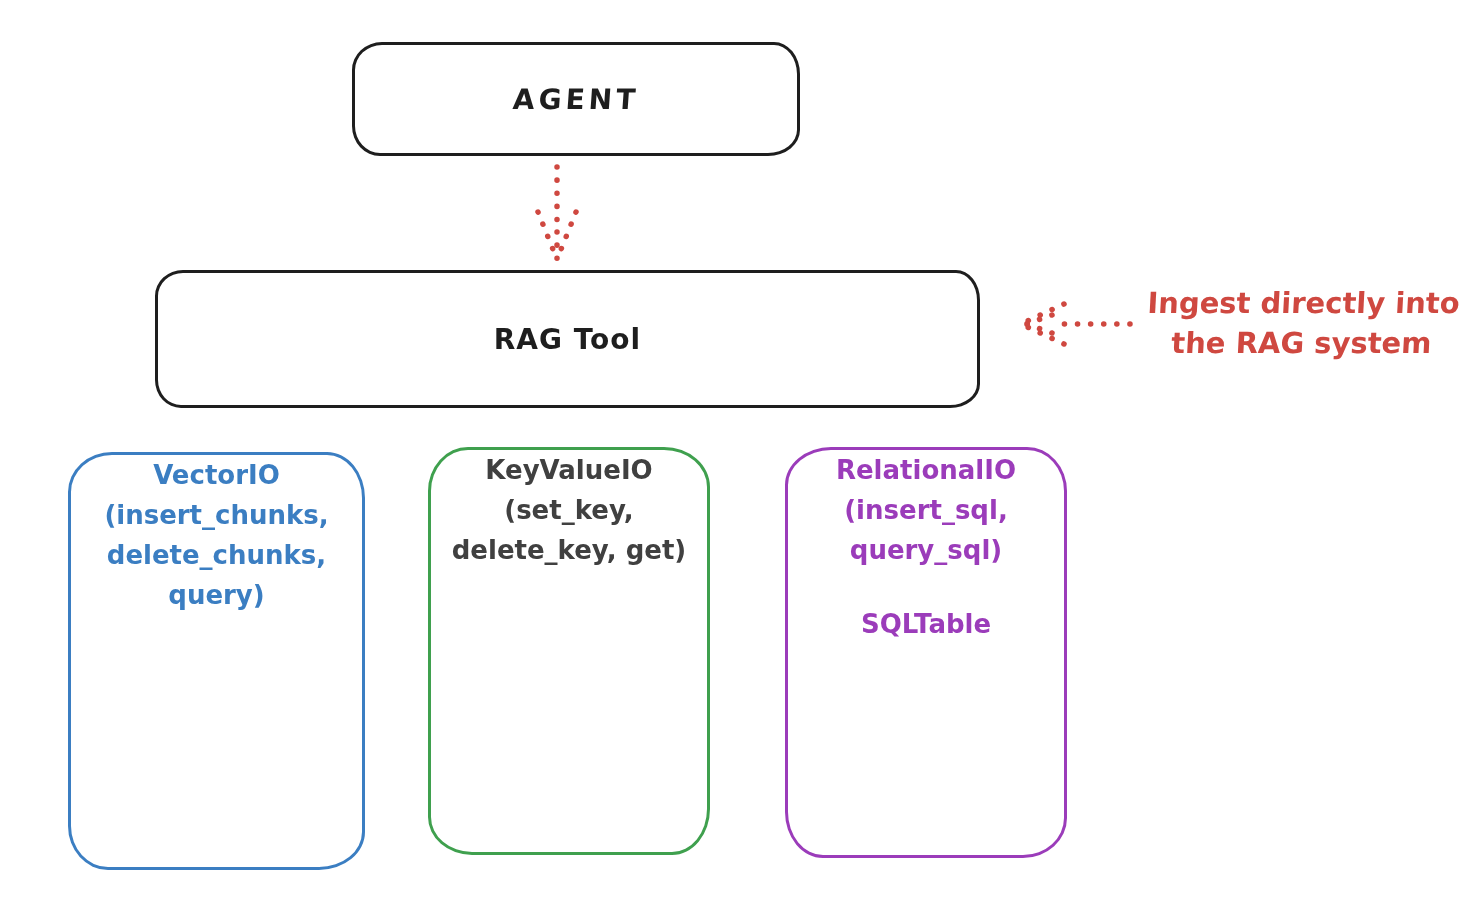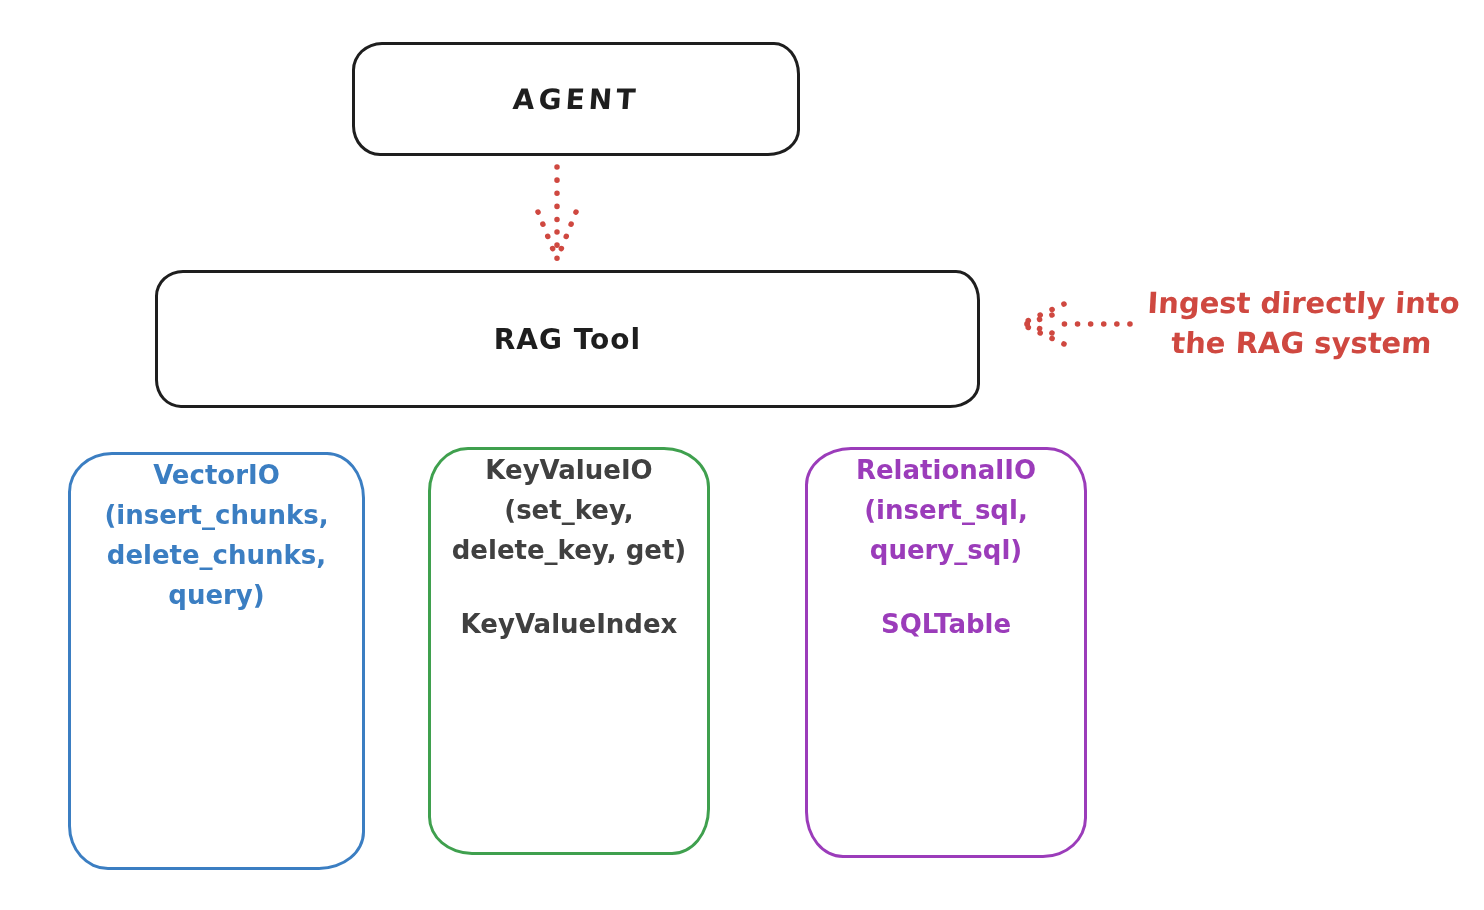--- a/index.html
+++ b/index.html
@@ -77,21 +77,20 @@
     border: 3.5px solid #3fa04e;
     border-radius: 40px 46px 38px 44px / 44px 40px 46px 38px;
     color: #404040;
   }
   .card-relational {
     left: 785px; top: 447px;
     width: 282px; height: 411px;
     border: 3.5px solid #9b3cba;
     border-radius: 46px 40px 44px 38px / 38px 44px 40px 46px;
     color: #9b3cba;
-    margin-left: 20px;
   }
   
   .arrow-svg { position: absolute; }
   .arrow-down-svg { left: 527px; top: 160px; }
   .arrow-left-svg { left: 1012px; top: 294px; }
   .annotation {
     position: absolute;
     left: 1130px; top: 283px;
     width: 345px;
     text-align: center;
@@ -142,21 +141,20 @@
     <div class="methods">VectorIO
 (insert_chunks,
 delete_chunks,
 query)</div>
   </div>
 
   <div class="card card-keyvalue">
     <div class="methods">KeyValueIO
 (set_key,
 delete_key, get)</div>
-    <div class="index-label">KeyValueIndex</div>
   </div>
 
   <div class="card card-relational">
     <div class="methods">RelationalIO
 (insert_sql,
 query_sql)</div>
     <div class="index-label">SQLTable</div>
   </div>
 
 </div>

